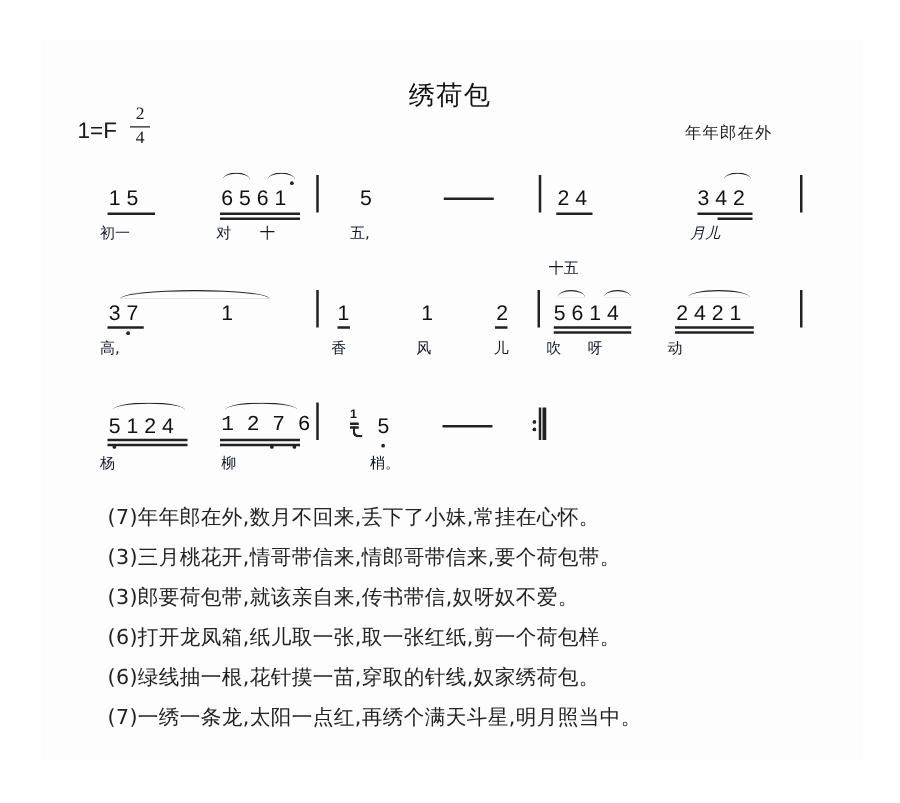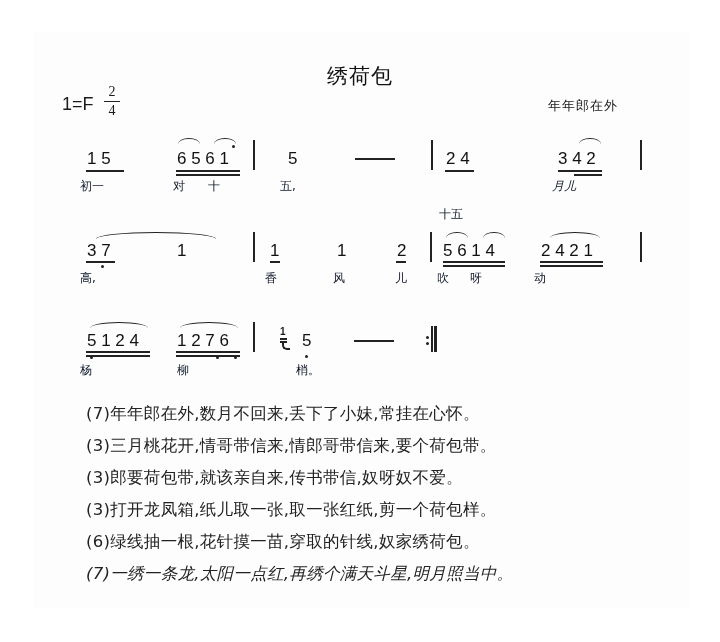--- a/index.html
+++ b/index.html
@@ -104,21 +104,21 @@
 </div>
 
 <div>
   <div class="slur" style="left:90px;top:322px;width:58px;"></div>
   <span class="abs note" style="left:87px;top:331px;">5 1 2 4</span>
   <div class="uline" style="left:86px;top:351px;width:64px;height:1.5px;"></div>
   <div class="uline" style="left:86px;top:355px;width:64px;height:1.5px;"></div>
   <div class="dot" style="left:90px;top:356px;"></div>
 
   <div class="slur" style="left:180px;top:322px;width:58px;"></div>
-  <span class="abs note" style="left:177px;top:331px;">1 2 7 6</span>
+  <span class="abs note" style="left:177px;top:331px;font-family:Liberation Mono, monospace;">1 2 7 6</span>
   <div class="uline" style="left:176px;top:351px;width:64px;height:1.5px;"></div>
   <div class="uline" style="left:176px;top:355px;width:64px;height:1.5px;"></div>
   <div class="dot" style="left:216px;top:356px;"></div>
   <div class="dot" style="left:234px;top:356px;"></div>
 
   <div class="barline" style="left:253px;top:322px;height:30px;"></div>
   <span class="abs" style="left:280px;top:326px;font-family:'Liberation Sans',sans-serif;font-size:10px;font-weight:bold;">1</span>
   <div class="uline" style="left:280px;top:338px;width:7px;height:1.5px;"></div>
   <div class="uline" style="left:280px;top:341px;width:7px;height:1.5px;"></div>
   <div style="position:absolute;left:282px;top:341px;width:6px;height:7px;border-left:2px solid #222;border-bottom:2px solid #222;border-radius:0 0 0 5px;"></div>
@@ -135,16 +135,16 @@
 
   <span class="abs lyric" style="left:80px;top:362px;">杨</span>
   <span class="abs lyric" style="left:177px;top:362px;">柳</span>
   <span class="abs lyric" style="left:296px;top:362px;">梢。</span>
 </div>
 
 <div>
   <div class="abs verse" style="top:403px;">(7)年年郎在外,数月不回来,丢下了小妹,常挂在心怀。</div>
   <div class="abs verse" style="top:435px;">(3)三月桃花开,情哥带信来,情郎哥带信来,要个荷包带。</div>
   <div class="abs verse" style="top:467px;">(3)郎要荷包带,就该亲自来,传书带信,奴呀奴不爱。</div>
-  <div class="abs verse" style="top:499px;">(3)打开龙凤箱,纸儿取一张,取一张红纸,剪一个荷包样。</div>
+  <div class="abs verse" style="top:499px;">(6)打开龙凤箱,纸儿取一张,取一张红纸,剪一个荷包样。</div>
   <div class="abs verse" style="top:531px;">(6)绿线抽一根,花针摸一苗,穿取的针线,奴家绣荷包。</div>
-  <div class="abs verse" style="top:563px;font-style:italic;">(7)一绣一条龙,太阳一点红,再绣个满天斗星,明月照当中。</div>
+  <div class="abs verse" style="top:563px;">(7)一绣一条龙,太阳一点红,再绣个满天斗星,明月照当中。</div>
 </div>
 
 </body></html>

